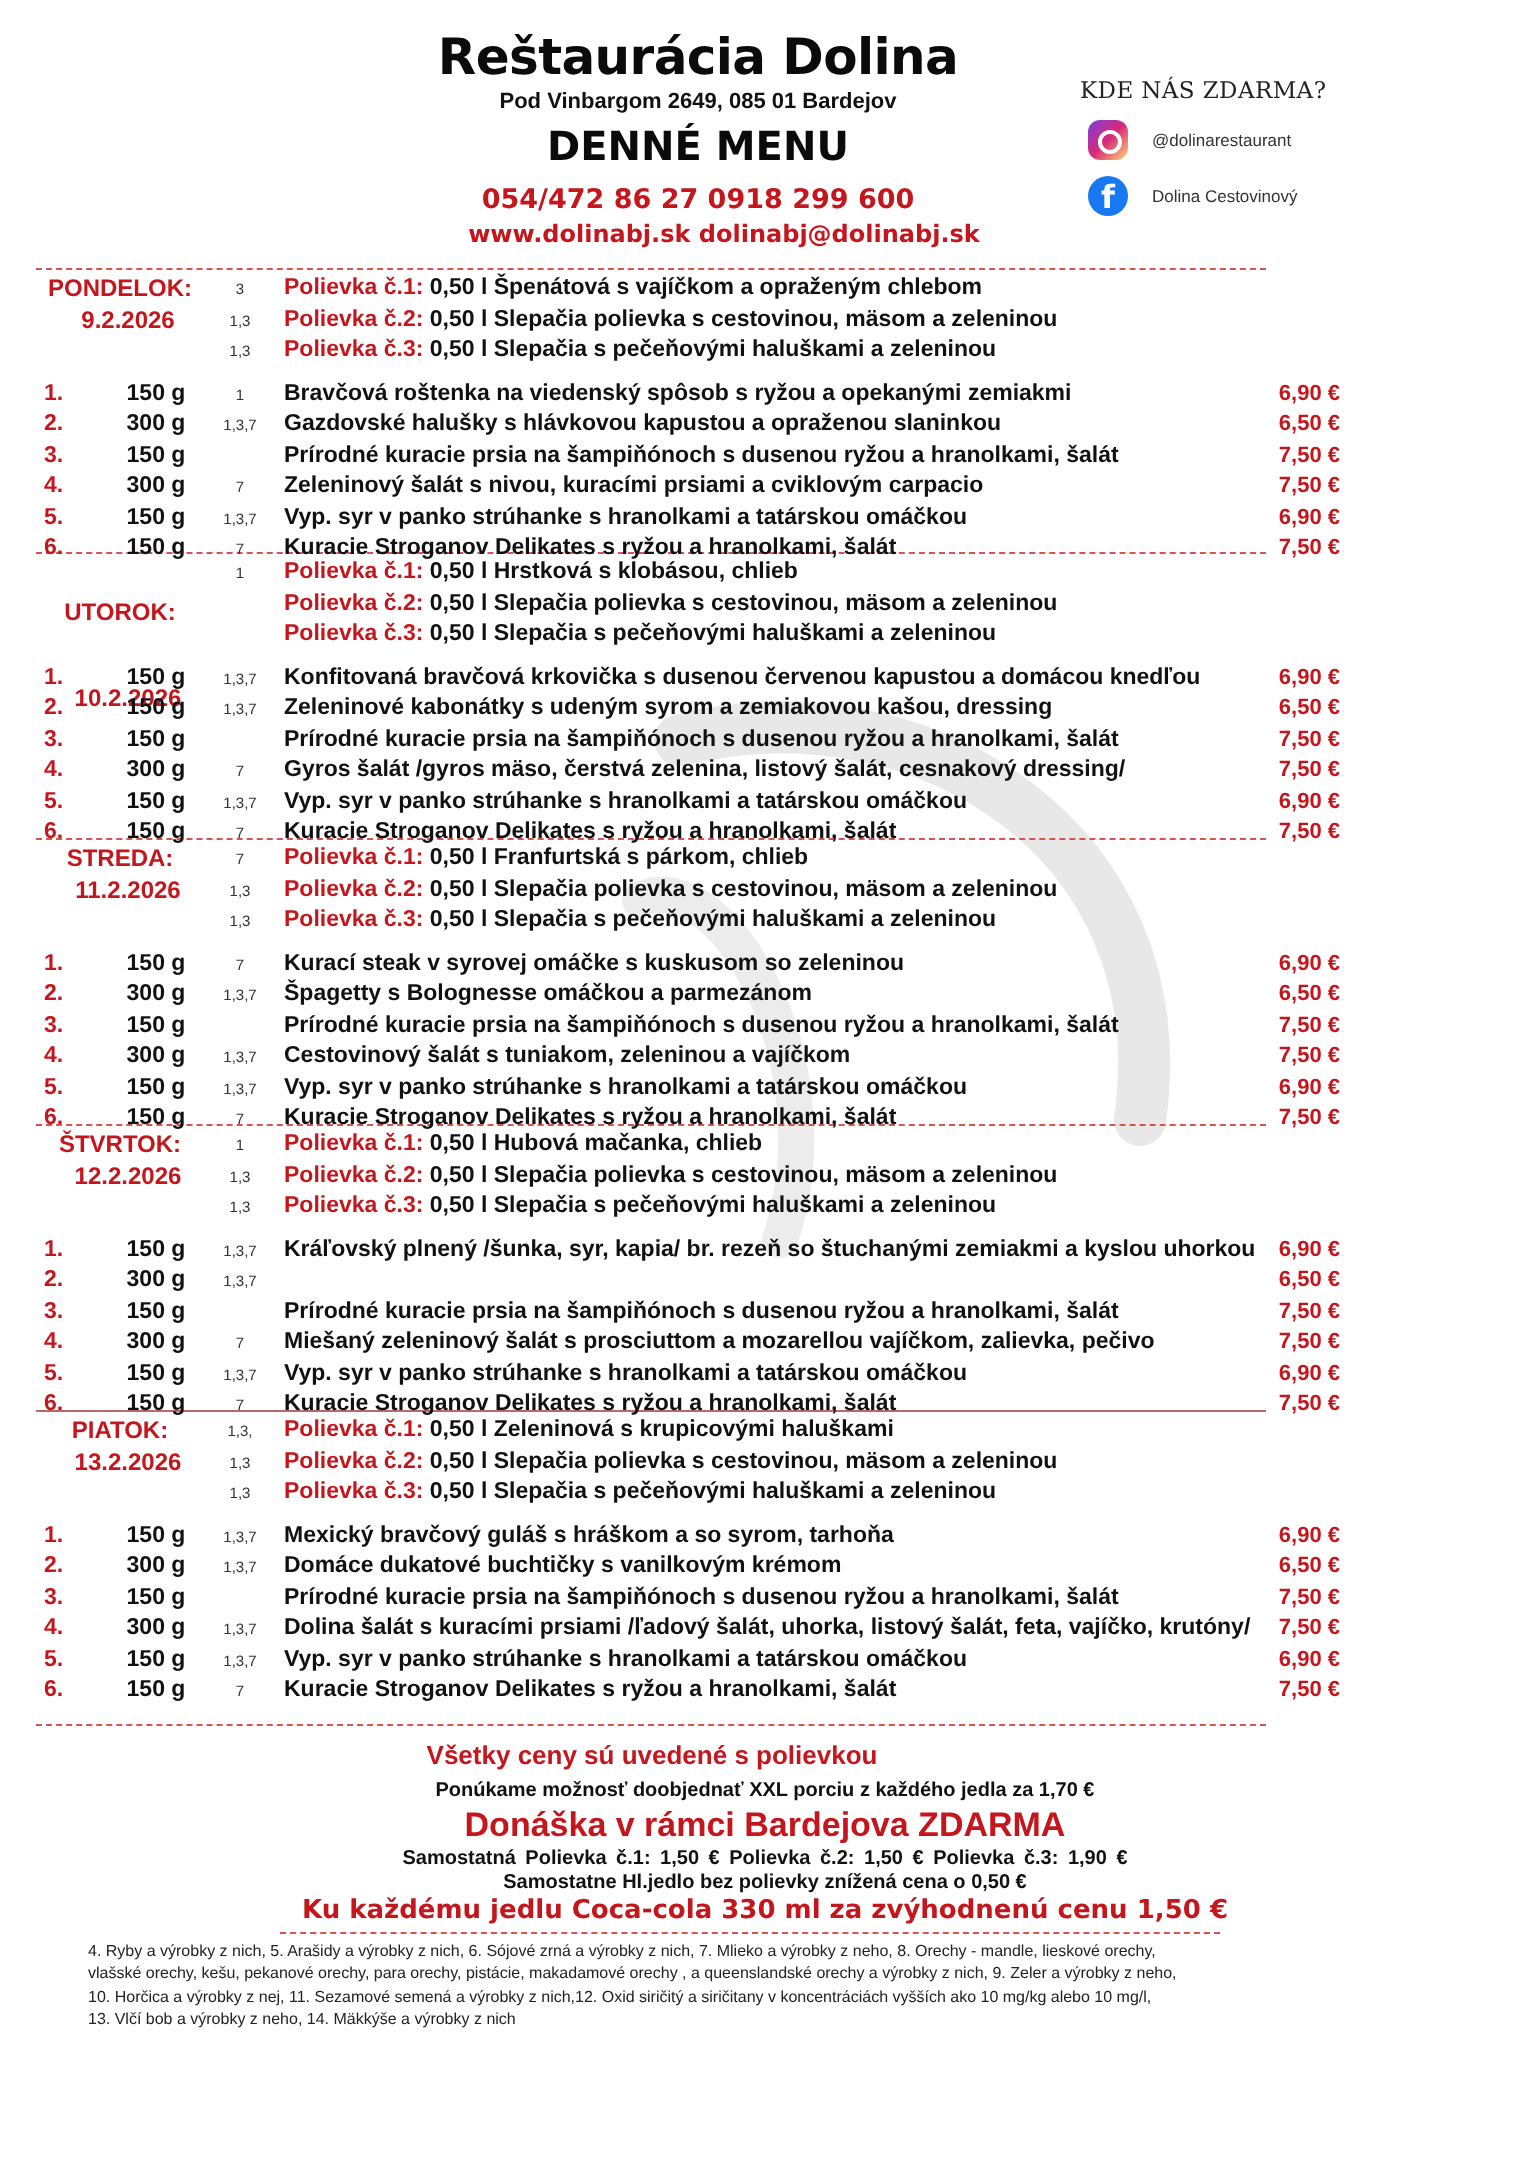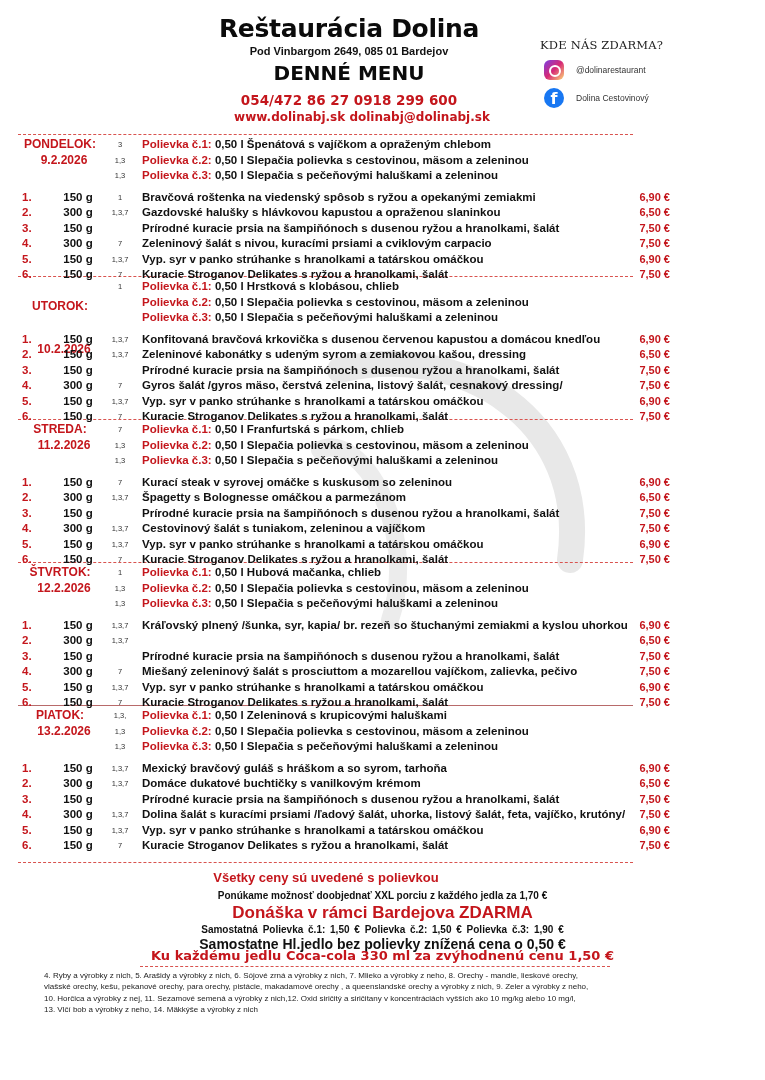--- a/index.html
+++ b/index.html
@@ -35,21 +35,21 @@
   .row .al { position: absolute; left: 100px; width: 40px; text-align: center; font-size: 7.5px; color: #333; }
   .row .desc { position: absolute; left: 142px; font-weight: bold; color: #111; white-space: nowrap; }
   .row .soup-lbl { color: #c4161c; }
   .row .price { position: absolute; left: 600px; width: 70px; text-align: right; font-weight: bold; font-size: 11px; color: #c4161c; }
 
   .footer { position: absolute; left: 0; top: 868px; width: 765px; text-align: center; }
   .f1 { position: absolute; left: 0; top: 2px; width: 652px; text-align: center; font-size: 13px; font-weight: bold; color: #c4161c; }
   .f2 { position: absolute; left: 0; top: 22px; width: 765px; text-align: center; font-size: 10px; font-weight: bold; color: #111; }
   .f3 { position: absolute; left: 0; top: 35px; width: 765px; text-align: center; font-size: 17px; font-weight: bold; color: #c4161c; }
   .f4 { position: absolute; left: 0; top: 56px; width: 765px; text-align: center; font-size: 10px; font-weight: bold; color: #111; word-spacing: 2px; }
-  .f5 { position: absolute; left: 0; top: 68px; width: 765px; text-align: center; font-size: 14px; font-weight: bold; color: #111; }
+  .f5 { position: absolute; left: 0; top: 68px; width: 765px; text-align: center; font-size: 10px; font-weight: bold; color: #111; }
   .f6 { position: absolute; left: 0; top: 80px; width: 765px; text-align: center; font-family: "DejaVu Sans", sans-serif; font-size: 13px; font-weight: bold; color: #c4161c; }
   .allergens { position: absolute; left: 20px; top: 970px; width: 740px; font-size: 8px; line-height: 11.3px; color: #222; margin-left: 24px; }
   .watermark { position: absolute; left: 300px; top: 330px; width: 320px; height: 300px; pointer-events: none; }
 </style>
 </head>
 <body>
 
 <div class="header">
   <div class="title">Reštaurácia Dolina</div>
   <div class="address">Pod Vinbargom 2649, 085 01 Bardejov</div>

